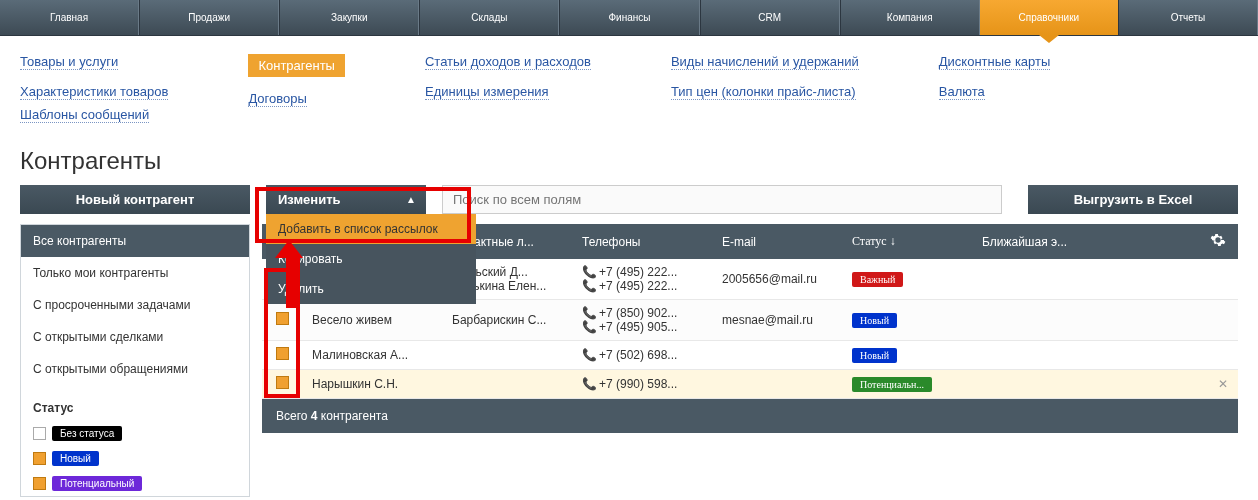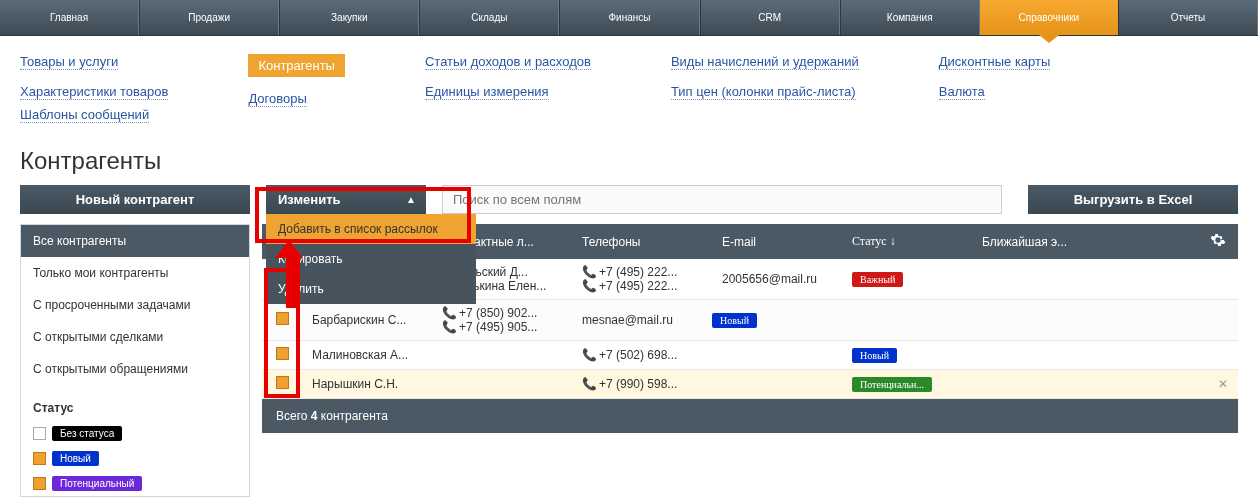--- a/index.html
+++ b/index.html
@@ -208,20 +208,21 @@
           <div><span class="phone-ico">📞</span><span>+7 (495) 222...</span></div>
         </div>
         <div class="td col-email">2005656@mail.ru</div>
         <div class="td col-status"><span class="status-badge sb-important">Важный</span></div>
         <div class="td col-next"></div>
         <div class="td col-del"></div>
       </div>
 
       <div class="tr">
         <div class="td col-cb"><span class="row-cb"></span></div>
+        <div class="td col-name"><span>Весело живем</span></div>
         <div class="td col-contact">
           <div>Барбарискин С...</div>
         </div>
         <div class="td col-phone">
           <div><span class="phone-ico">📞</span><span>+7 (850) 902...</span></div>
           <div><span class="phone-ico">📞</span><span>+7 (495) 905...</span></div>
         </div>
         <div class="td col-email">mesnae@mail.ru</div>
         <div class="td col-status"><span class="status-badge sb-new">Новый</span></div>
         <div class="td col-next"></div>

